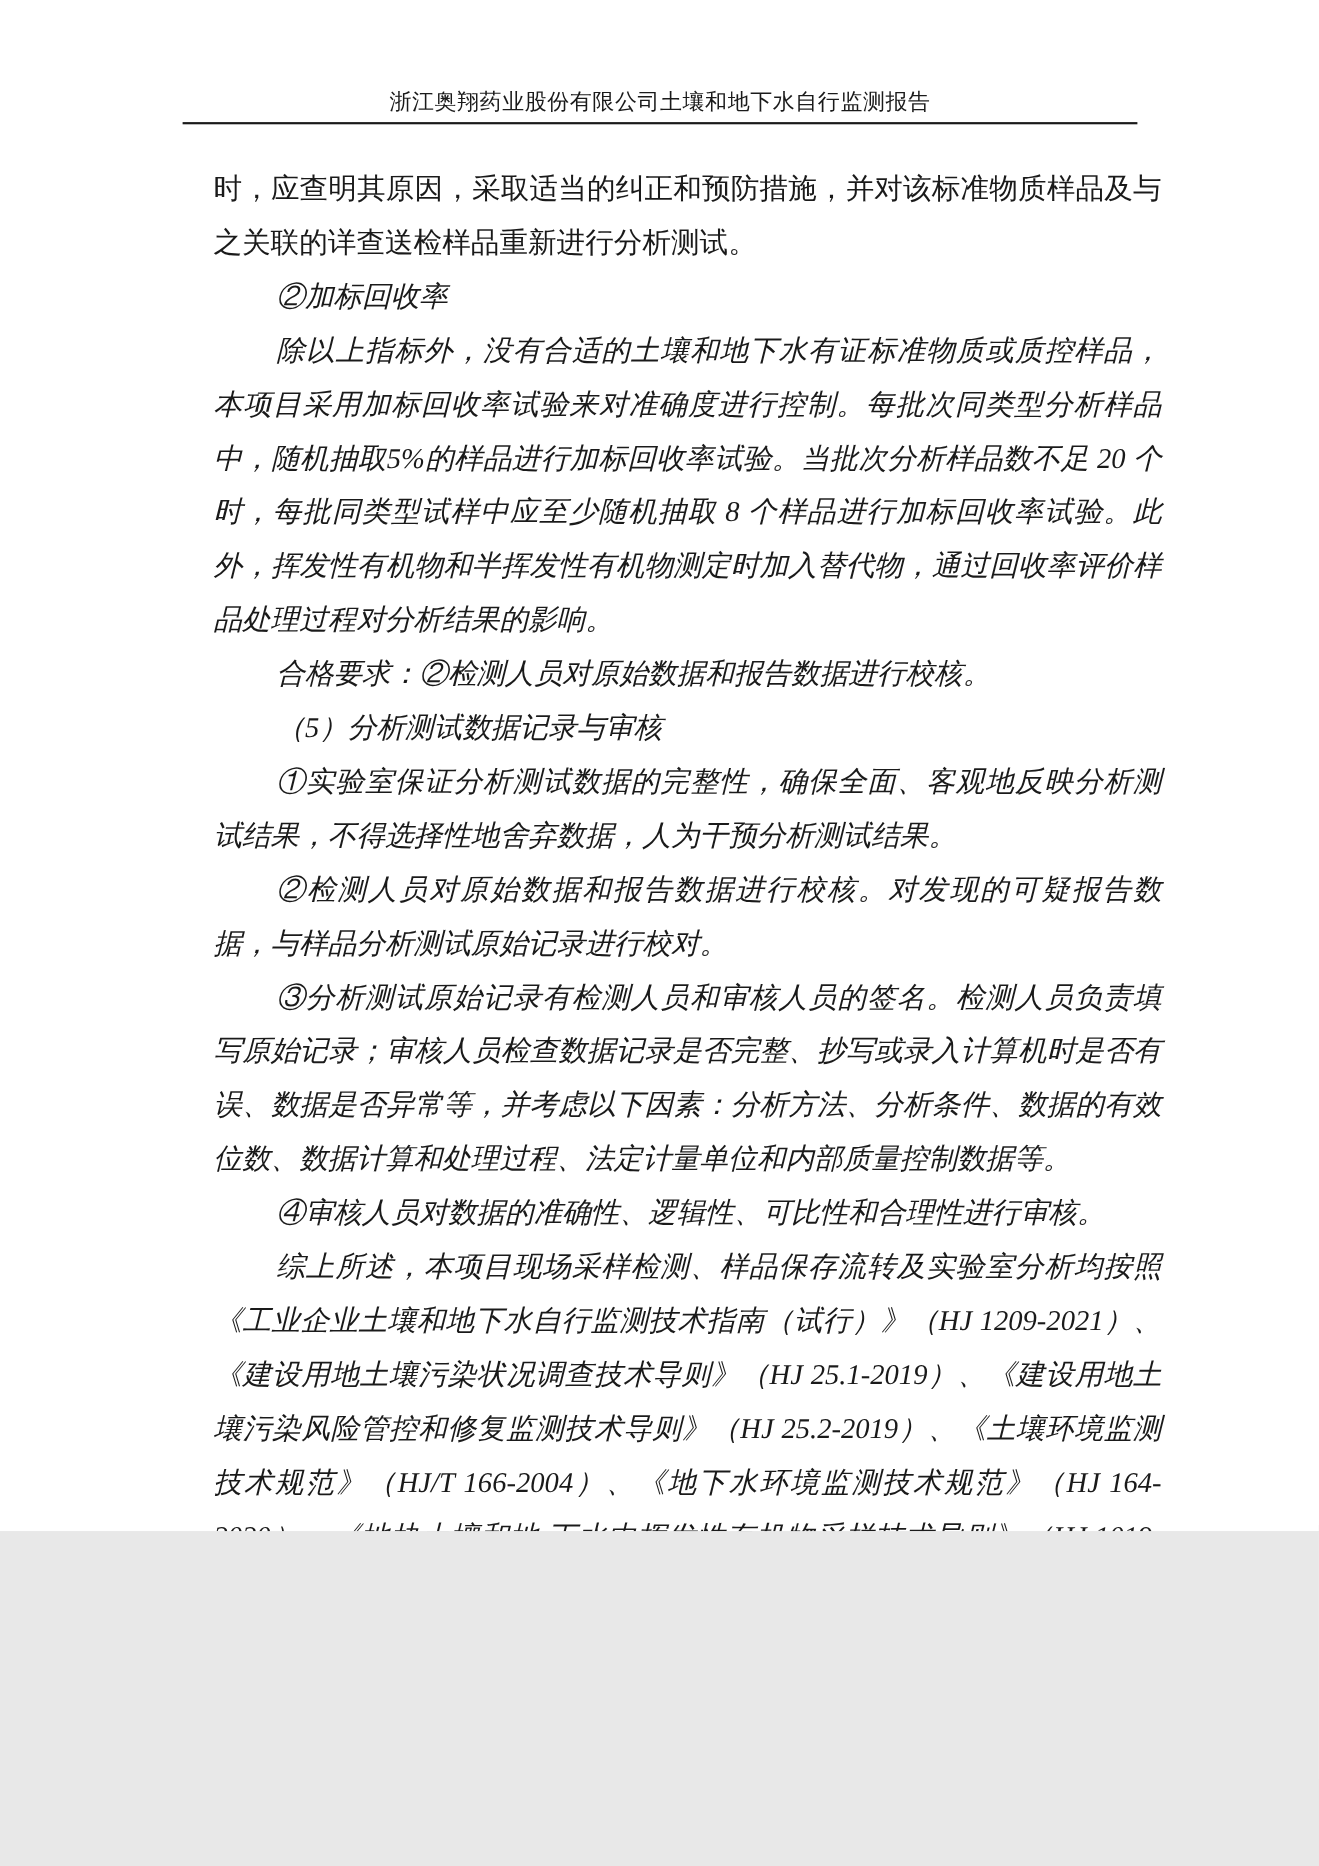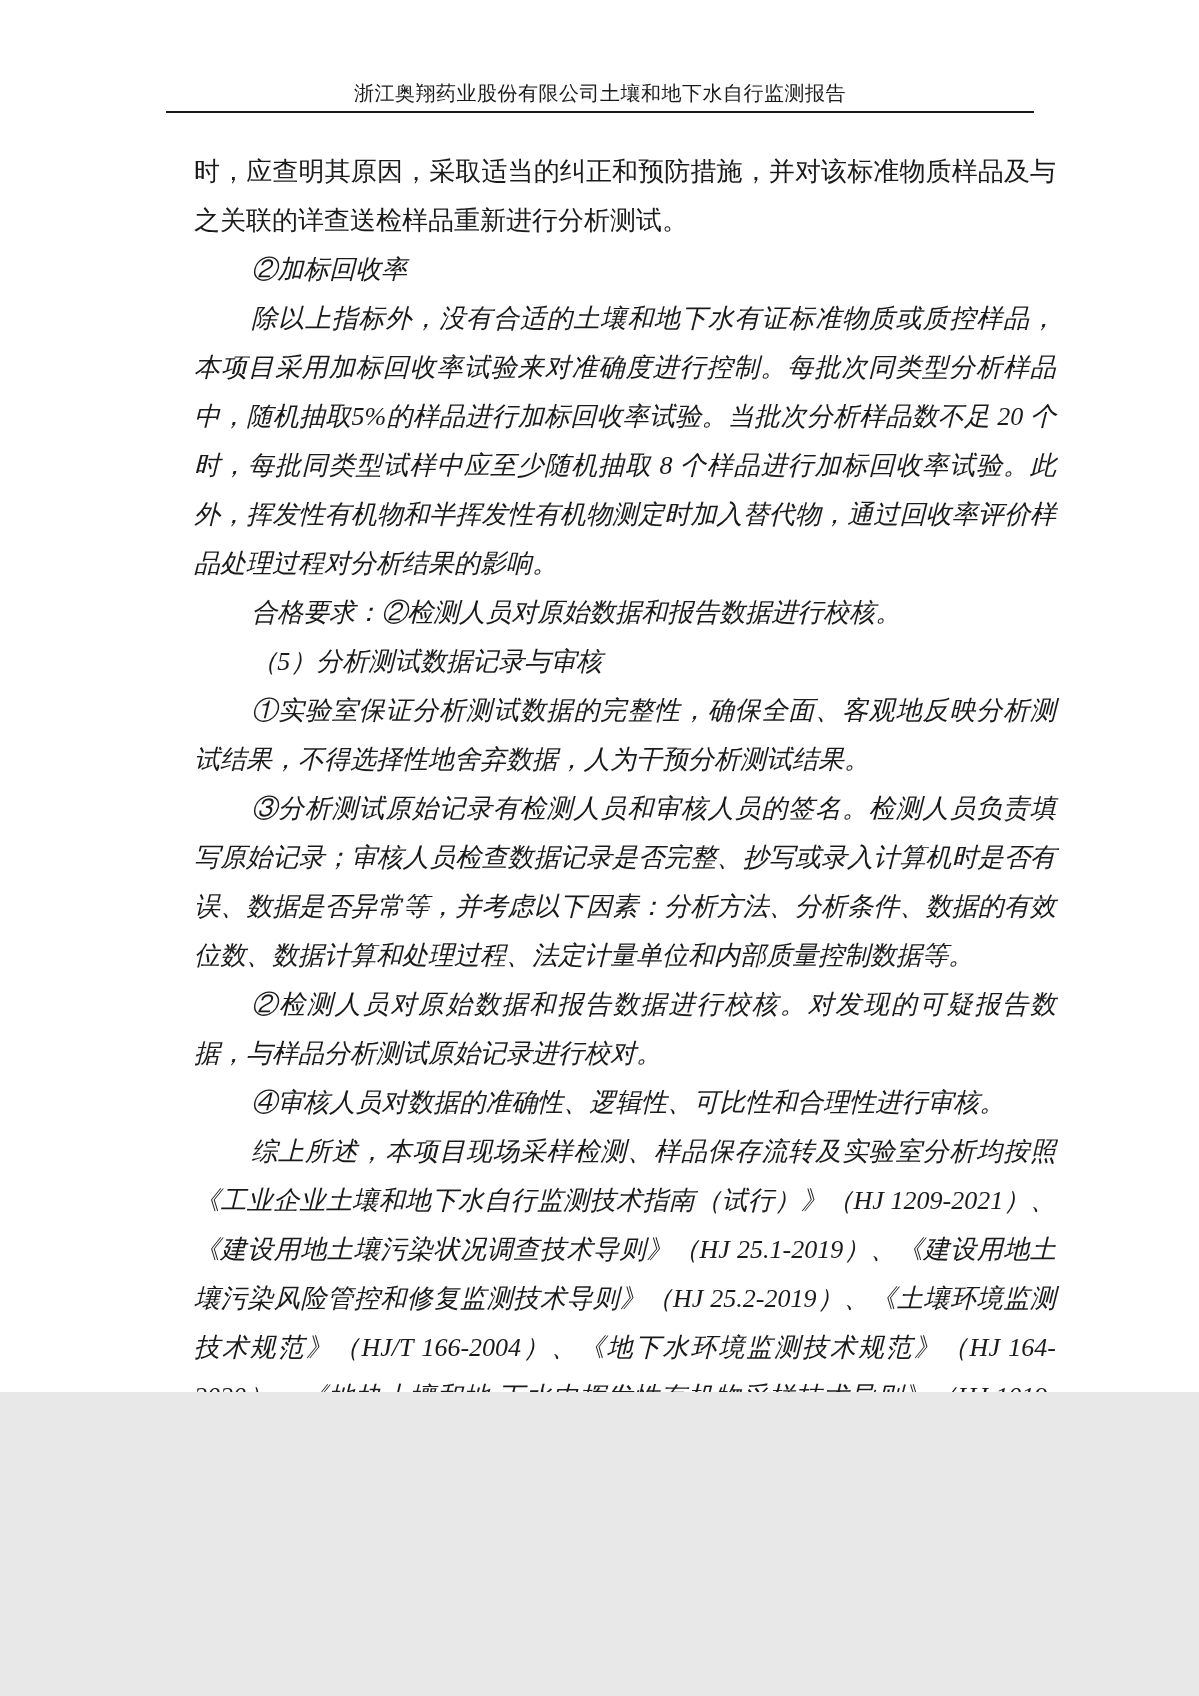--- a/index.html
+++ b/index.html
@@ -90,22 +90,22 @@
 
   <div class="rule header-rule"></div>
 
   <div class="doc-body">
       <p class="para">时，应查明其原因，采取适当的纠正和预防措施，并对该标准物质样品及与之关联的详查送检样品重新进行分析测试。</p>
       <p class="para indent">②加标回收率</p>
       <p class="para indent">除以上指标外，没有合适的土壤和地下水有证标准物质或质控样品，本项目采用加标回收率试验来对准确度进行控制。每批次同类型分析样品中，随机抽取5%的样品进行加标回收率试验。当批次分析样品数不足 20 个时，每批同类型试样中应至少随机抽取 8 个样品进行加标回收率试验。此外，挥发性有机物和半挥发性有机物测定时加入替代物，通过回收率评价样品处理过程对分析结果的影响。</p>
       <p class="para indent">合格要求：②检测人员对原始数据和报告数据进行校核。</p>
       <p class="para indent">（5）分析测试数据记录与审核</p>
       <p class="para indent">①实验室保证分析测试数据的完整性，确保全面、客观地反映分析测试结果，不得选择性地舍弃数据，人为干预分析测试结果。</p>
+      <p class="para indent">②检测人员对原始数据和报告数据进行校核。对发现的可疑报告数据，与样品分析测试原始记录进行校对。</p>
       <p class="para indent">③分析测试原始记录有检测人员和审核人员的签名。检测人员负责填写原始记录；审核人员检查数据记录是否完整、抄写或录入计算机时是否有误、数据是否异常等，并考虑以下因素：分析方法、分析条件、数据的有效位数、数据计算和处理过程、法定计量单位和内部质量控制数据等。</p>
-      <p class="para indent">②检测人员对原始数据和报告数据进行校核。对发现的可疑报告数据，与样品分析测试原始记录进行校对。</p>
       <p class="para indent">④审核人员对数据的准确性、逻辑性、可比性和合理性进行审核。</p>
       <p class="para indent">综上所述，本项目现场采样检测、样品保存流转及实验室分析均按照《工业企业土壤和地下水自行监测技术指南（试行）》（HJ 1209-2021）、《建设用地土壤污染状况调查技术导则》（HJ 25.1-2019）、《建设用地土壤污染风险管控和修复监测技术导则》（HJ 25.2-2019）、《土壤环境监测技术规范》（HJ/T 166-2004）、《地下水环境监测技术规范》（HJ 164-2020）、《地块土壤和地 下水中挥发性有机物采样技术导则》（HJ 1019-2019）、《重点行业企业用地调查样品采集保存和流转技术规定（试行）》和《重点行业企业用地调查质量保证与质量控制技术规定（试行）》（环办土壤函【2017】1896 号，环境保护部办公厅 2017 年 12 月 7 日印发）、《建设用地土壤污染风险管控标准（试行）》（GB</p>
     </div>
 
   <div class="rule footer-rule"></div>
 
   <div class="footer">
     <span class="company">浙江鑫泰检测技术有限公司</span>
     <span class="page-info">
       <span>第</span>

